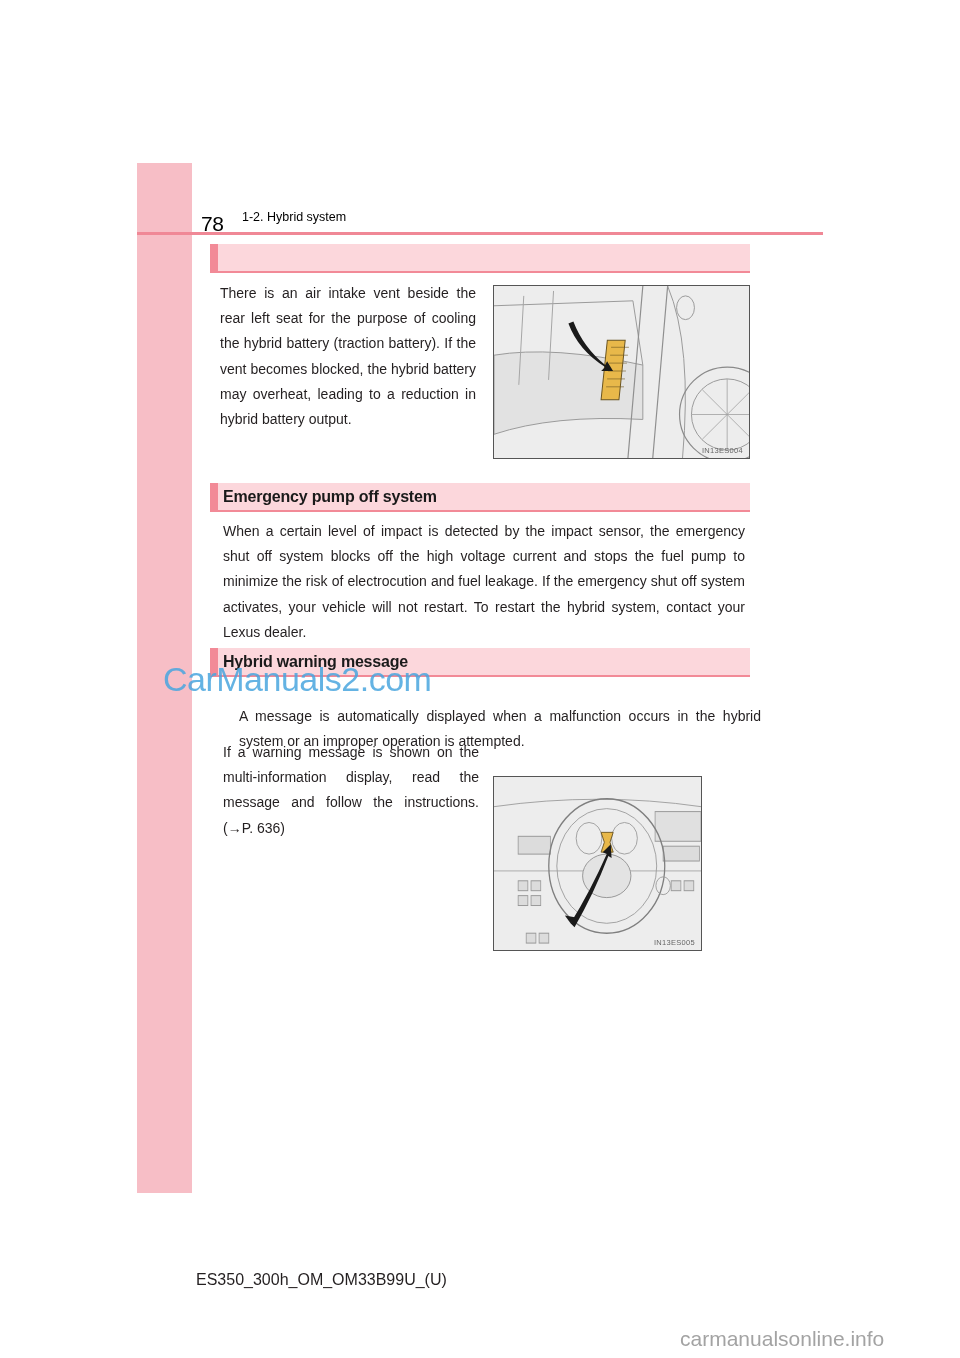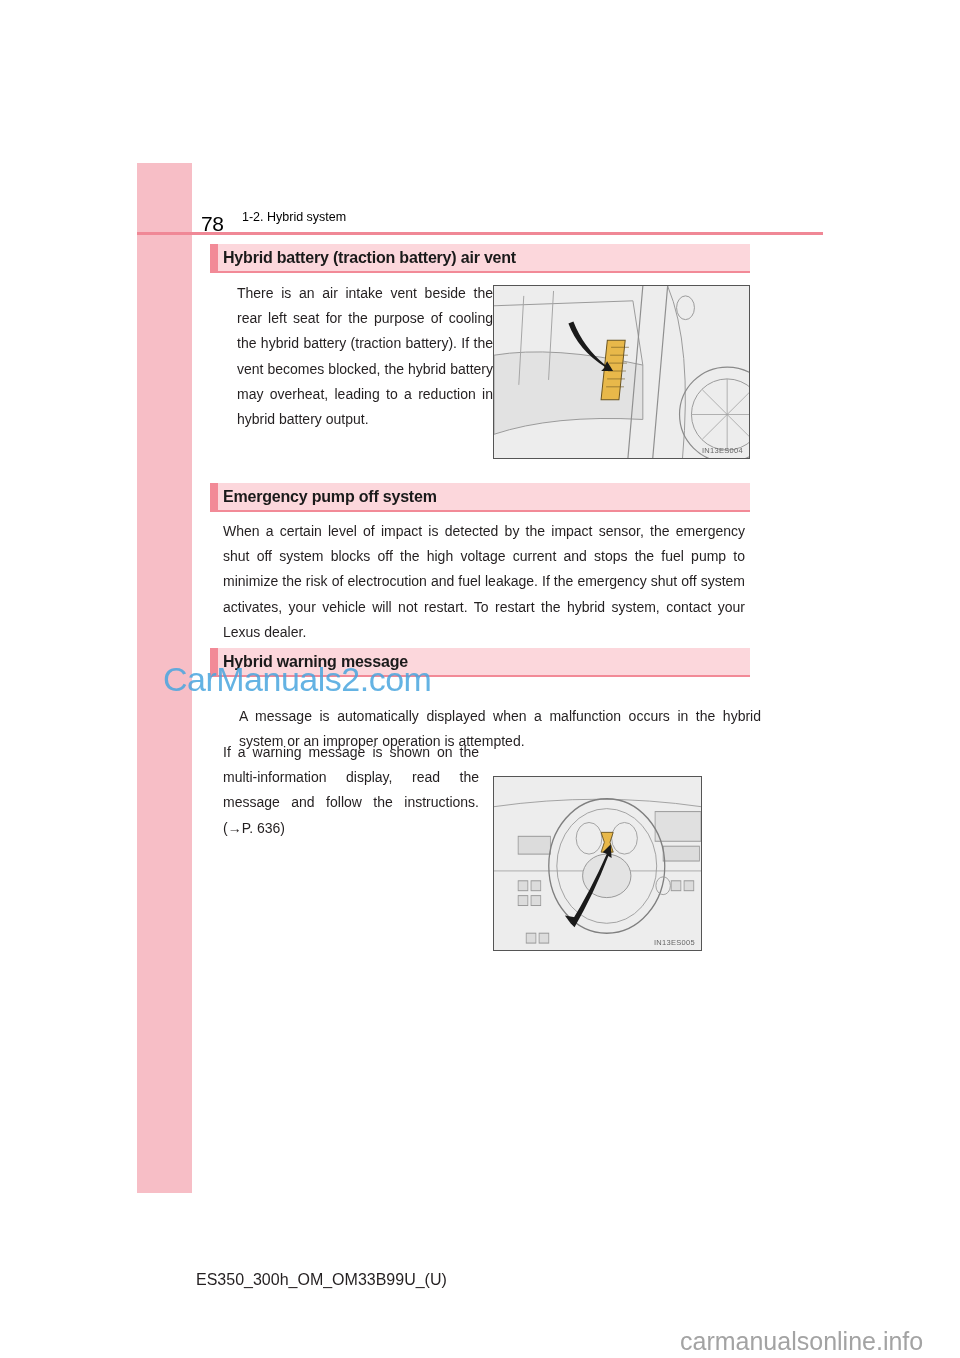--- a/index.html
+++ b/index.html
@@ -16,35 +16,34 @@
   .heading .label { position: absolute; left: 13px; top: 5px; font-size: 16px; font-weight: bold; color: #1a1a1a; letter-spacing: -0.2px; }
 
   .para { position: absolute; font-size: 14px; line-height: 25.2px; color: #231f20; text-align: justify; }
 
   .figure { position: absolute; border: 1.5px solid #555; background: #0f172a; overflow: hidden; }
   .figure svg { display: block; width: 100%; height: 100%; }
   .fig-code { position: absolute; right: 6px; bottom: 3px; font-size: 7.5px; color: #666; letter-spacing: 0.3px; font-family: "Liberation Sans", sans-serif; }
 
   .watermark { position: absolute; left: 163px; top: 660px; font-size: 34px; color: #4aa6df; opacity: 0.85; font-family: "Liberation Sans", sans-serif; letter-spacing: -0.5px; }
   .footer-code { position: absolute; left: 196px; top: 1271px; font-size: 16px; color: #231f20; }
-  .footer-site { position: absolute; left: 680px; top: 1327px; font-size: 25px; color: #a3a3a3; font-family: "Liberation Sans", sans-serif; }
+  .footer-site { position: absolute; left: 680px; top: 1327px; font-size: 21px; color: #a3a3a3; font-family: "Liberation Sans", sans-serif; }
 </style>
 </head>
 <body>
 
 <div class="side-band"></div>
 <div class="header-rule"></div>
 <div class="page-num">78</div>
 <div class="section-crumb">1-2. Hybrid system</div>
 
 <div class="heading" style="top:244px;">
   <div class="bar"></div>
-  <div class="label">Hybrid battery (traction battery) air vent</div>
 </div>
-<div class="para" style="left:237px; top:281px; width:256px;">There is an air intake vent beside the rear left seat for the purpose of cooling the hybrid battery (traction battery). If the vent becomes blocked, the hybrid battery may overheat, leading to a reduction in hybrid battery output.</div>
+<div class="para" style="left:220px; top:281px; width:256px;">There is an air intake vent beside the rear left seat for the purpose of cooling the hybrid battery (traction battery). If the vent becomes blocked, the hybrid battery may overheat, leading to a reduction in hybrid battery output.</div>
 
 <div class="figure" style="left:493px; top:285px; width:257px; height:174px;">
   <svg viewBox="0 0 257 174" preserveAspectRatio="none">
     <rect x="0" y="0" width="257" height="174" fill="#ededed"></rect>
     <path d="M0 70 Q60 60 150 80 L150 135 Q60 130 0 150 Z" fill="#e2e2e2" stroke="#9a9a9a" stroke-width="1"></path>
     <path d="M0 20 L140 15 L150 80" fill="none" stroke="#9a9a9a" stroke-width="1"></path>
     <path d="M30 10 L25 100 M60 5 L55 95" stroke="#a5a5a5" stroke-width="1" fill="none"></path>
     <path d="M150 0 L135 174 M175 0 L160 174" stroke="#8f8f8f" stroke-width="1.2" fill="none"></path>
     <path d="M175 0 Q200 60 190 174" stroke="#9a9a9a" stroke-width="1" fill="none"></path>
     <ellipse cx="193" cy="22" rx="9" ry="12" fill="none" stroke="#9a9a9a"></ellipse>

